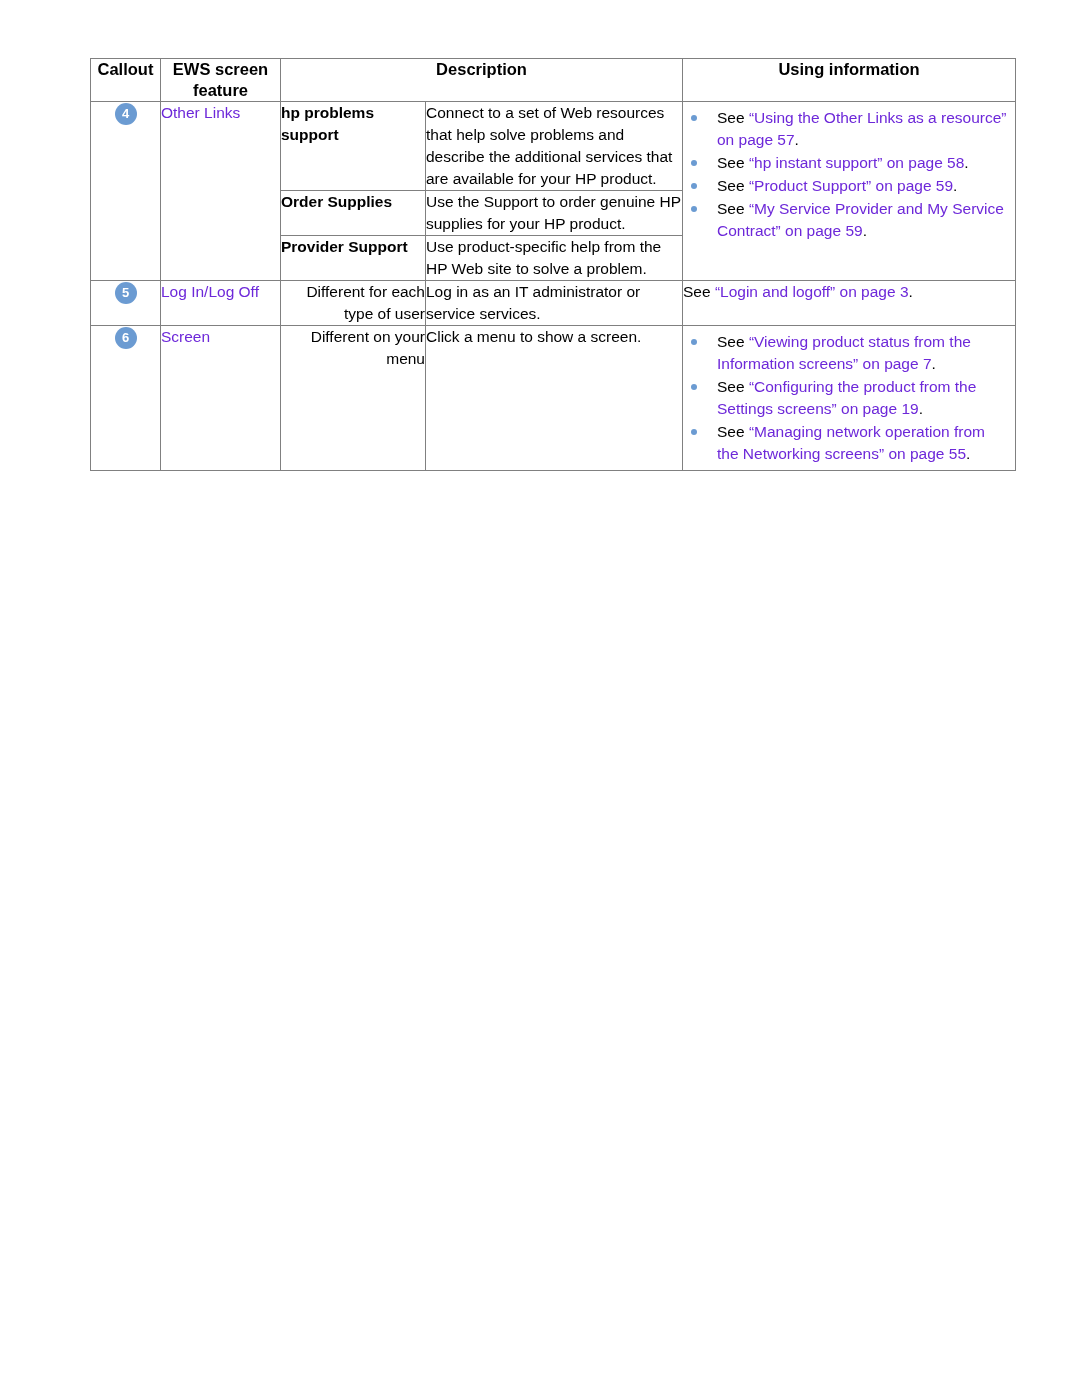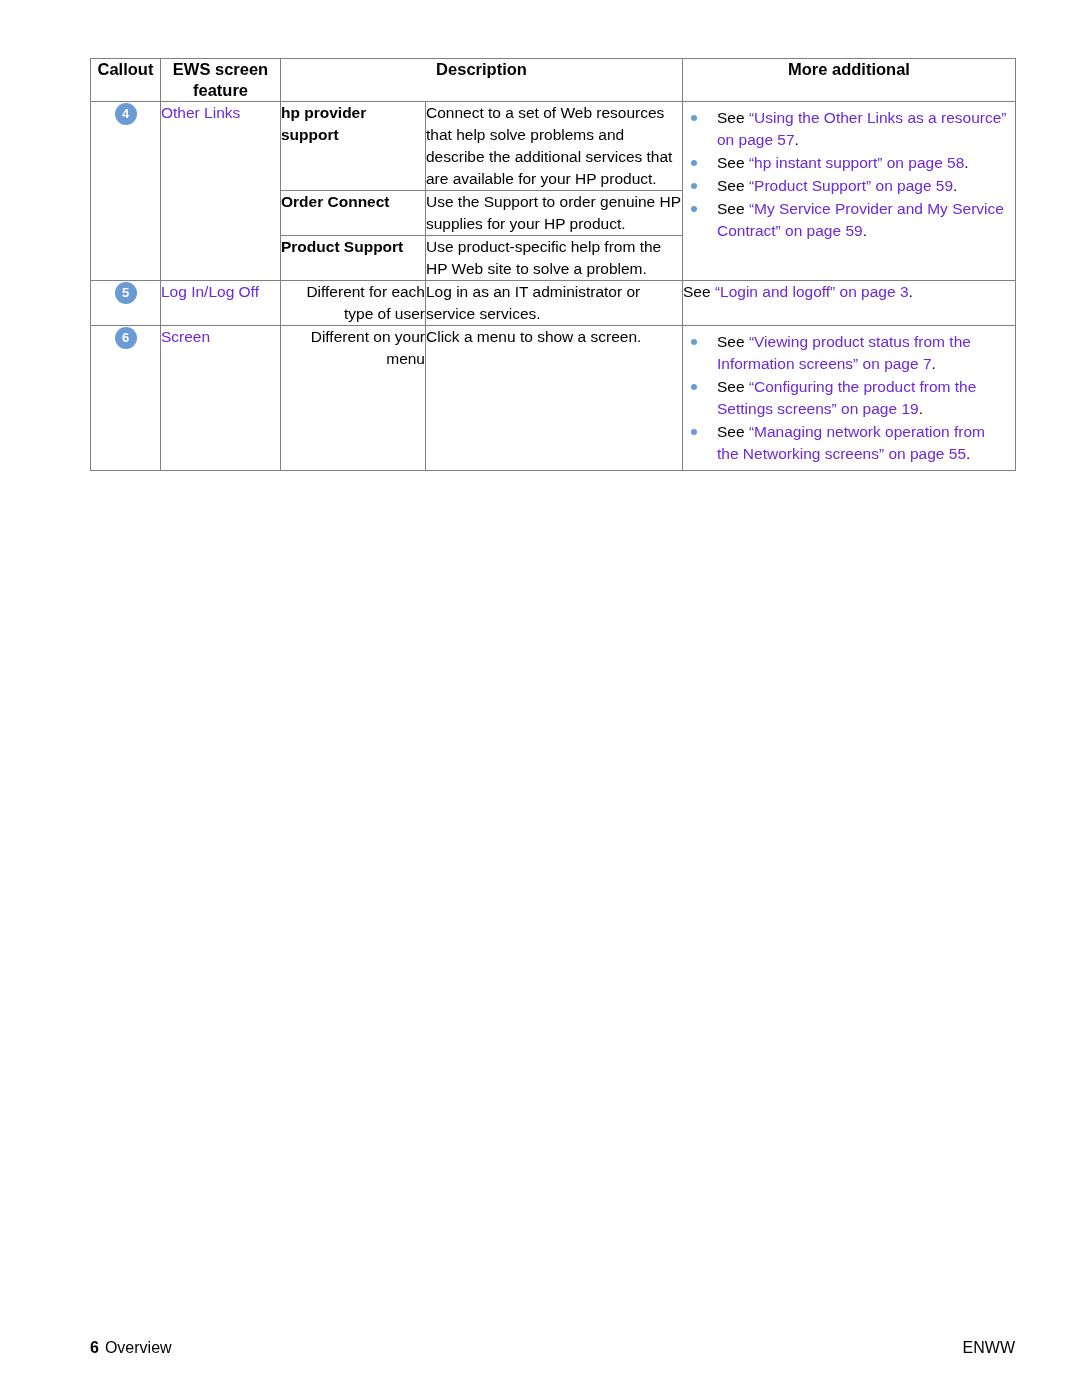--- a/index.html
+++ b/index.html
@@ -172,47 +172,47 @@
       <col class="col-term">
       <col class="col-desc">
       <col class="col-more">
     </colgroup>
 
     <tbody>
         <tr>
       <th class="hdr hdr-callout">Callout</th>
       <th class="hdr">EWS screen feature</th>
       <th class="hdr" colspan="2">Description</th>
-      <th class="hdr">More additional</th>
+      <th class="hdr">Using information</th>
     </tr>
 
     <tr>
       <td class="cell cell-callout" rowspan="3">
         <span class="badge">4</span>
       </td>
       <td class="cell" rowspan="3">
         <span class="blue">Other Links</span>
       </td>
-      <td class="cell cell-term">hp provider support</td>
+      <td class="cell cell-term">hp problems support</td>
       <td class="cell">Connect to a set of Web resources that help solve problems and describe the additional services that are available for your HP product.</td>
       <td class="cell cell-more" rowspan="3">
         <ul class="blist">
           <li><span class="see">See </span><span class="blue">“Using the Other Links as a resource” on page 57</span><span>.</span></li>
           <li><span class="see">See </span><span class="blue">“hp instant support” on page 58</span><span>.</span></li>
           <li><span class="see">See </span><span class="blue">“Product Support” on page 59</span><span>.</span></li>
           <li><span class="see">See </span><span class="blue">“My Service Provider and My Service Contract” on page 59</span><span>.</span></li>
         </ul>
       </td>
     </tr>
     <tr>
-      <td class="cell cell-term">Order Connect</td>
+      <td class="cell cell-term">Order Supplies</td>
       <td class="cell">Use the Support to order genuine HP supplies for your HP product.</td>
     </tr>
     <tr>
-      <td class="cell cell-term">Product Support</td>
+      <td class="cell cell-term">Provider Support</td>
       <td class="cell">Use product-specific help from the HP Web site to solve a problem.</td>
     </tr>
 
     <tr>
       <td class="cell cell-callout">
         <span class="badge">5</span>
       </td>
       <td class="cell">
         <span class="blue">Log In/Log Off</span>
       </td>
@@ -236,20 +236,14 @@
         <ul class="blist">
           <li><span class="see">See </span><span class="blue">“Viewing product status from the Information screens” on page 7</span><span>.</span></li>
           <li><span class="see">See </span><span class="blue">“Configuring the product from the Settings screens” on page 19</span><span>.</span></li>
           <li><span class="see">See </span><span class="blue">“Managing network operation from the Networking screens” on page 55</span><span>.</span></li>
         </ul>
       </td>
     </tr>
   </tbody>
     </table>
 
-  <div class="footer">
-    <div class="footer-left">
-      <span class="footer-pageno">6</span><span>Overview</span>
-    </div>
-    <div class="footer-right">ENWW</div>
-  </div>
 
 </div>
 
 </body></html>

